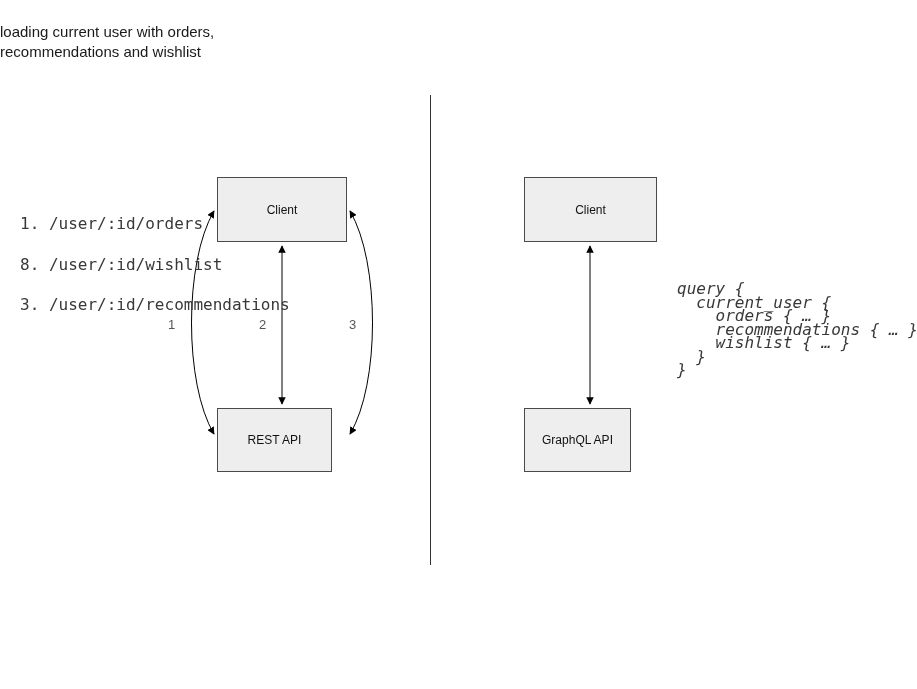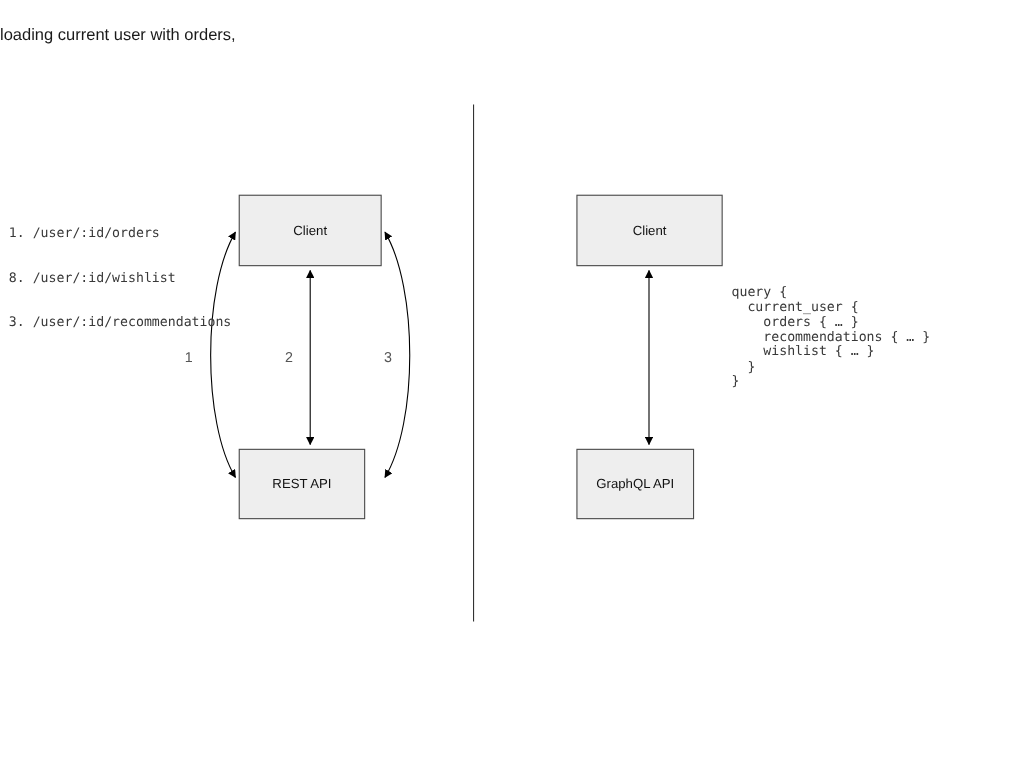--- a/index.html
+++ b/index.html
@@ -51,52 +51,54 @@
     font-size: 12px;
     color: #111111;
     box-sizing: border-box;
   }
   .box-client-left   { left: 217px; top: 177px; width: 130px; height: 65px; }
   .box-rest-api      { left: 217px; top: 408px; width: 115px; height: 64px; }
   .box-client-right  { left: 524px; top: 177px; width: 133px; height: 65px; }
   .box-graphql-api   { left: 524px; top: 408px; width: 107px; height: 64px; }
   .mono {
     font-family: "DejaVu Sans Mono", "Liberation Mono", monospace;
-    font-size: 12px;
+    font-size: 16px;
     line-height: 13.5px;
     color: #383838;
     white-space: pre;
-    margin: 0;
+    margin: 12px;
   }
   .endpoints {
     position: absolute;
     left: 8px;
     top: 178px;
   }
   .query-block {
     position: absolute;
     left: 665px;
-    top: 259px;
+    top: 270px;
+    font-style: italic;
   }
   .arrow-label {
     position: absolute;
     font-size: 13px;
     color: #555555;
   }
   .label-1 { left: 168px; top: 317px; }
   .label-2 { left: 259px; top: 317px; }
   .label-3 { left: 349px; top: 317px; }
 </style>
 </head>
 <body>
 
 <div class="canvas">
 
   <div class="title">
     <div>loading current user with orders,</div>
+    <div>recommendations and wishlist</div>
   </div>
 
   <svg class="connector-layer" viewBox="0 0 917 689" xmlns="http://www.w3.org/2000/svg">
     <defs>
       <marker id="ah" viewBox="0 0 10 10" refX="9" refY="5" markerWidth="7.5" markerHeight="7.5" orient="auto-start-reverse">
         <path d="M0,0 L10,5 L0,10 z" fill="#000000"></path>
       </marker>
     </defs>
     <path d="M 214 211 C 184 262, 184 384, 214 434" fill="none" stroke="#000000" stroke-width="1" marker-start="url(#ah)" marker-end="url(#ah)"></path>
     <path d="M 282 246 L 282 404" fill="none" stroke="#000000" stroke-width="1" marker-start="url(#ah)" marker-end="url(#ah)"></path>

